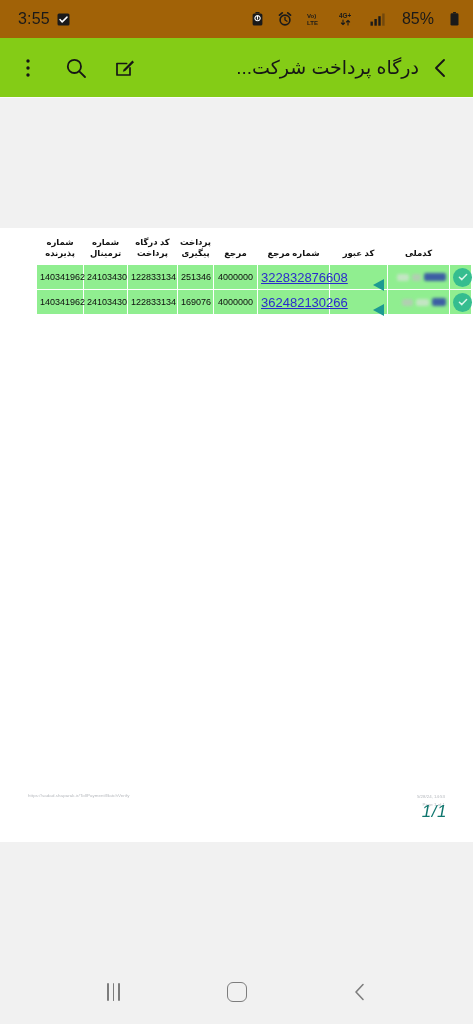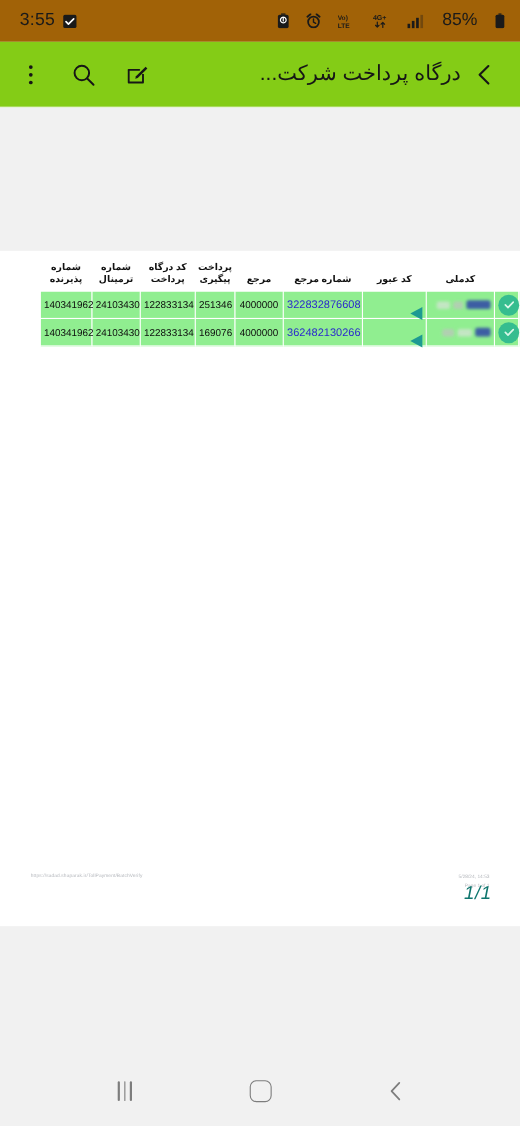--- a/index.html
+++ b/index.html
@@ -158,21 +158,22 @@
   th.h-pass   { width: 58px; }
   th.h-ref    { width: 72px; }
   th.h-amount { width: 44px; }
   th.h-track  { width: 36px; }
   th.h-gate   { width: 50px; }
   th.h-term   { width: 44px; }
   th.h-merch  { width: 47px; }
 
   .ref-link {
     color: #2b2bcc;
-    font-size: 10px;
+    text-decoration: underline;
+    font-size: 13px;
     cursor: pointer;
   }
 
   
   .check-badge {
     width: 19px; height: 19px;
     border-radius: 50%;
     background: #35bd8f;
     display: inline-flex;
     align-items: center;

